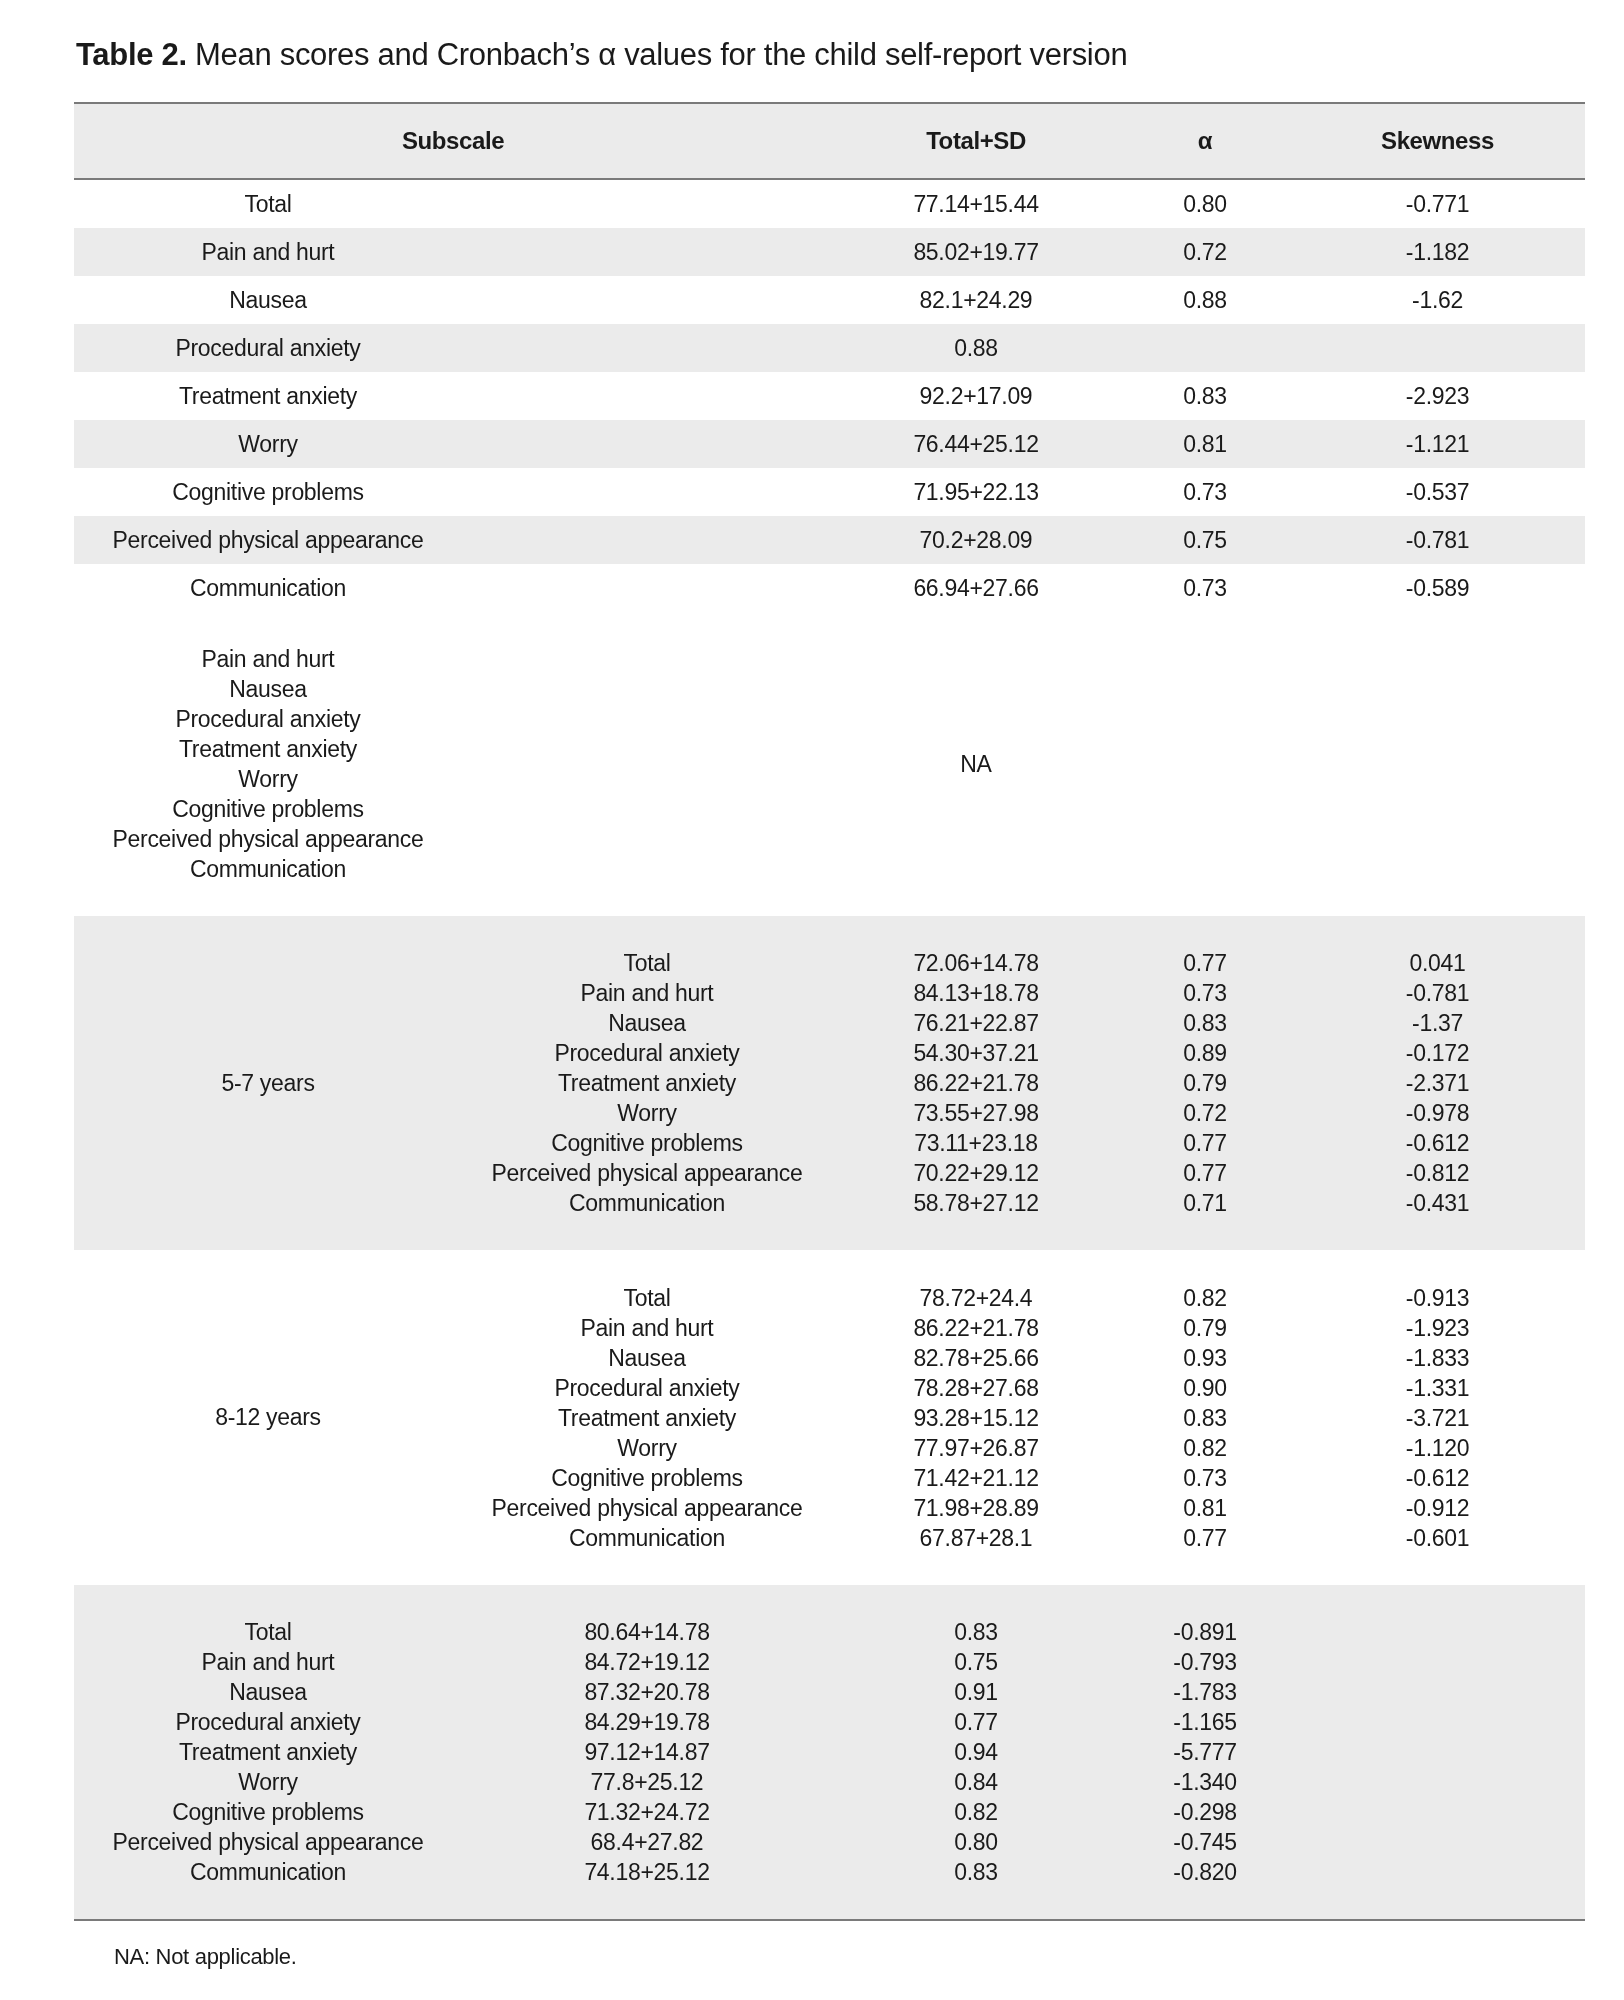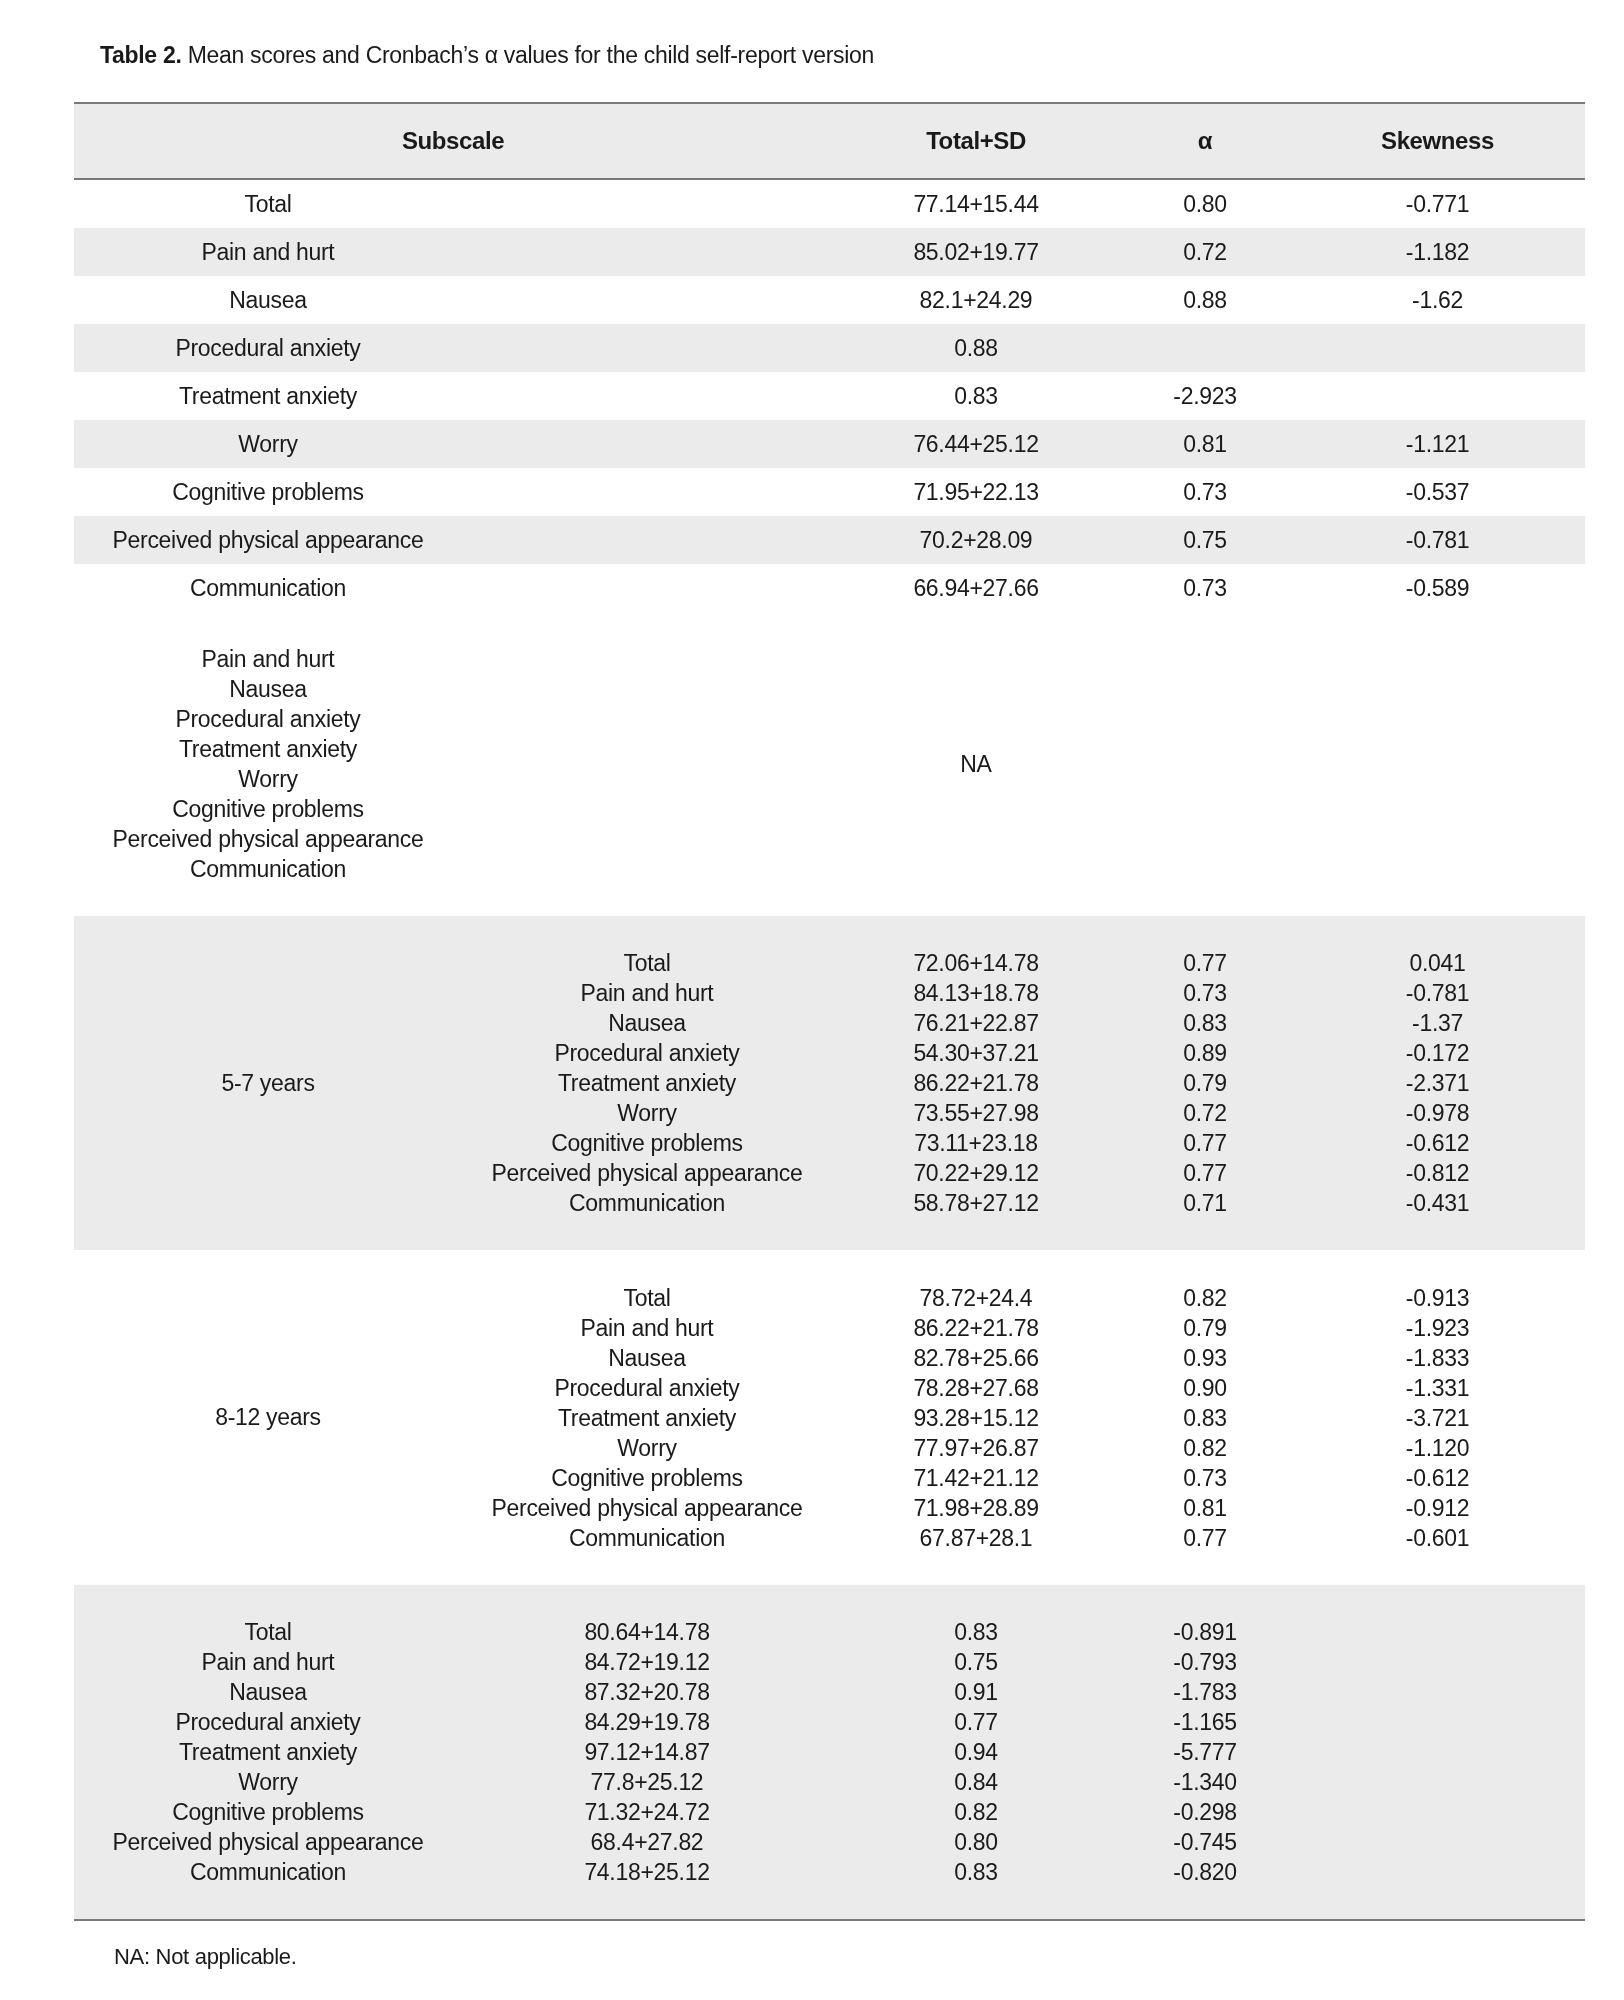--- a/index.html
+++ b/index.html
@@ -3,23 +3,22 @@
 <meta charset="utf-8">
 <style>
   html, body { margin: 0; padding: 0; background: #ffffff; }
   body {
     width: 1624px; height: 2000px; position: relative; overflow: hidden;
     font-family: "Liberation Sans", "DejaVu Sans", sans-serif;
     color: #1a1a1a;
   }
   .caption {
     position: absolute; left: 76px; top: 40px;
-    font-size: 23px; line-height: 30px; white-space: nowrap;
+    font-size: 31px; line-height: 30px; white-space: nowrap;
     letter-spacing: -0.3px;
-    margin-left: 24px;
   }
   .caption .label { font-weight: bold; }
   .table {
     position: absolute; left: 74px; top: 102px; width: 1511px;
     border-top: 2px solid #7a7a7a;
     border-bottom: 2px solid #7a7a7a;
   }
   .hdr {
     display: grid;
     grid-template-columns: 758px 288px 170px 295px;
@@ -93,20 +92,21 @@
         <div>-1.62</div>
       </div>
       <div class="row shade">
         <div>Procedural anxiety</div>
         <div></div>
         <div>0.88</div>
       </div>
       <div class="row">
         <div>Treatment anxiety</div>
         <div></div>
+        <div>92.2+17.09</div>
         <div>0.83</div>
         <div>-2.923</div>
       </div>
       <div class="row shade">
         <div>Worry</div>
         <div></div>
         <div>76.44+25.12</div>
         <div>0.81</div>
         <div>-1.121</div>
       </div>

